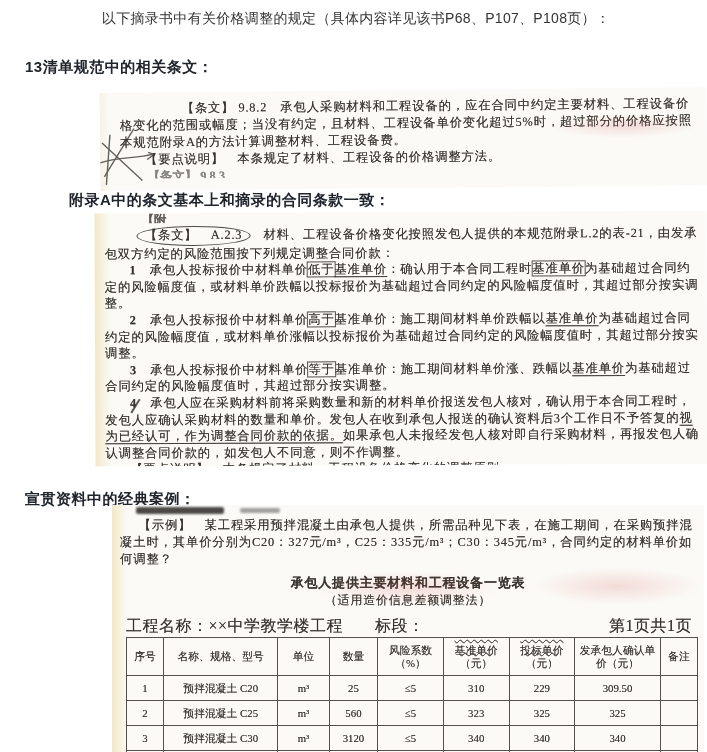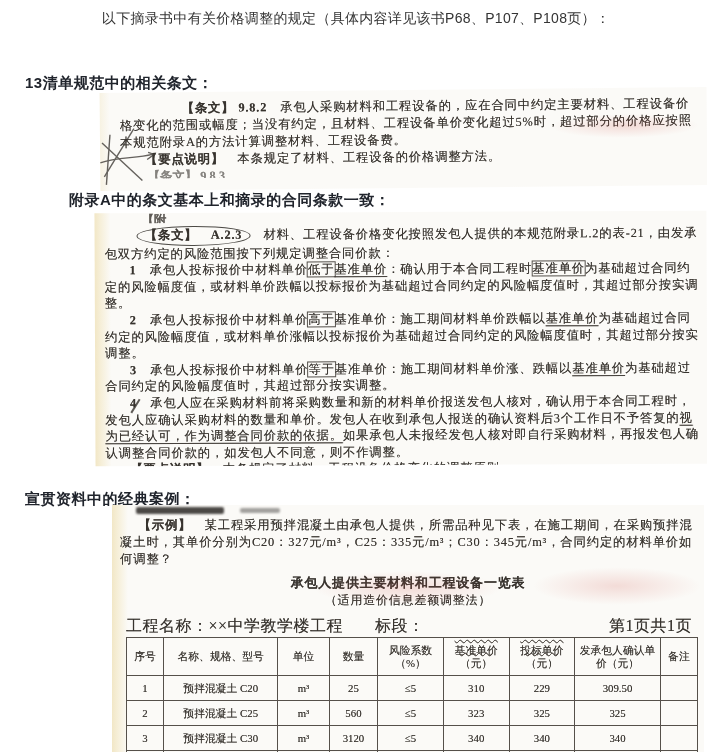--- a/index.html
+++ b/index.html
@@ -7,21 +7,21 @@
     --paper:#fbfaf7;
     --page-bg:#ffffff;
   }
   *{box-sizing:border-box;margin:0;padding:0;}
   html,body{width:707px;height:752px;background:var(--page-bg);overflow:hidden;}
   body{font-family:"Liberation Sans",sans-serif;position:relative;}
   .page{position:relative;width:707px;height:752px;background:var(--page-bg);}
 
   .intro{position:absolute;left:25px;top:10px;right:20px;font-size:14px;color:#343434;letter-spacing:.3px;text-align:center;}
   .heading{position:absolute;left:25px;font-size:15px;font-weight:bold;color:#20242c;letter-spacing:.5px;}
-  .h1pos{top:58px;margin-top:16px;}
+  .h1pos{top:58px;}
   .h2pos{top:191px;padding-left:44px;}
   .h3pos{top:490px;}
 
   
   .scan{
     position:absolute;
     background:linear-gradient(90deg,#f2e7c6 0px,#f6efd9 6px,var(--paper) 16px,var(--paper) 100%);
     font-family:"Liberation Serif",serif;
     color:#37332e;
     text-shadow:0 0 .6px rgba(60,55,50,.65);
@@ -32,21 +32,21 @@
          background:linear-gradient(90deg,#f7f2e2 0px,var(--paper) 10px,var(--paper) 100%);
          padding:8px 6px 0 20px;font-size:12.4px;line-height:17px;}
   .scan2{left:95px;top:212px;width:612px;height:253px;transform:rotate(-.25deg);
          padding:2px 8px 0 10px;font-size:12.4px;line-height:16.6px;}
   .scan3{left:112px;top:505px;width:592px;height:247px;
          padding:2px 8px 8px 8px;font-size:12.4px;line-height:17px;}
 
   .ind5{text-indent:5em;}
   .ind2{text-indent:2em;}
   .ind15{text-indent:1.5em;}
-  .blabel{font-weight:bold;}
+  .blabel{font-weight:normal;}
   .num{font-weight:bold;}
 
   
   .pbox{outline:1.3px solid rgba(55,50,45,.85);outline-offset:0px;}
   .pline{text-decoration:underline;text-decoration-color:rgba(55,50,45,.8);text-decoration-thickness:1.2px;text-underline-offset:3px;}
   .pcircle{border:1.4px solid rgba(45,42,38,.85);border-radius:50%;padding:0 7px 1px 7px;display:inline-block;text-indent:0;}
   .pen-wave{text-decoration:overline wavy rgba(70,64,58,.85);text-decoration-thickness:1px;}
   .slash{position:relative;}
   .slash::before{content:"";position:absolute;left:-3px;top:9px;width:16px;height:1.6px;background:rgba(55,50,45,.8);transform:rotate(-58deg);}
 

